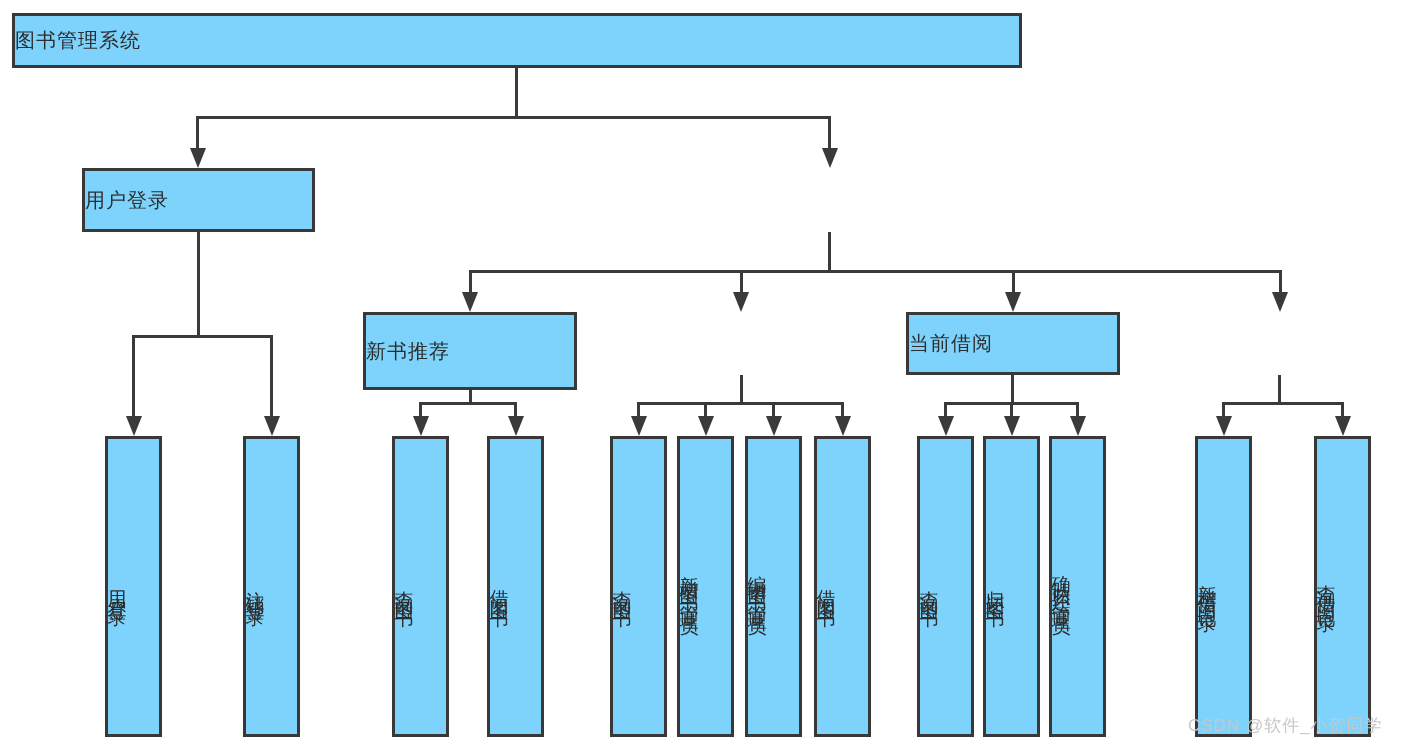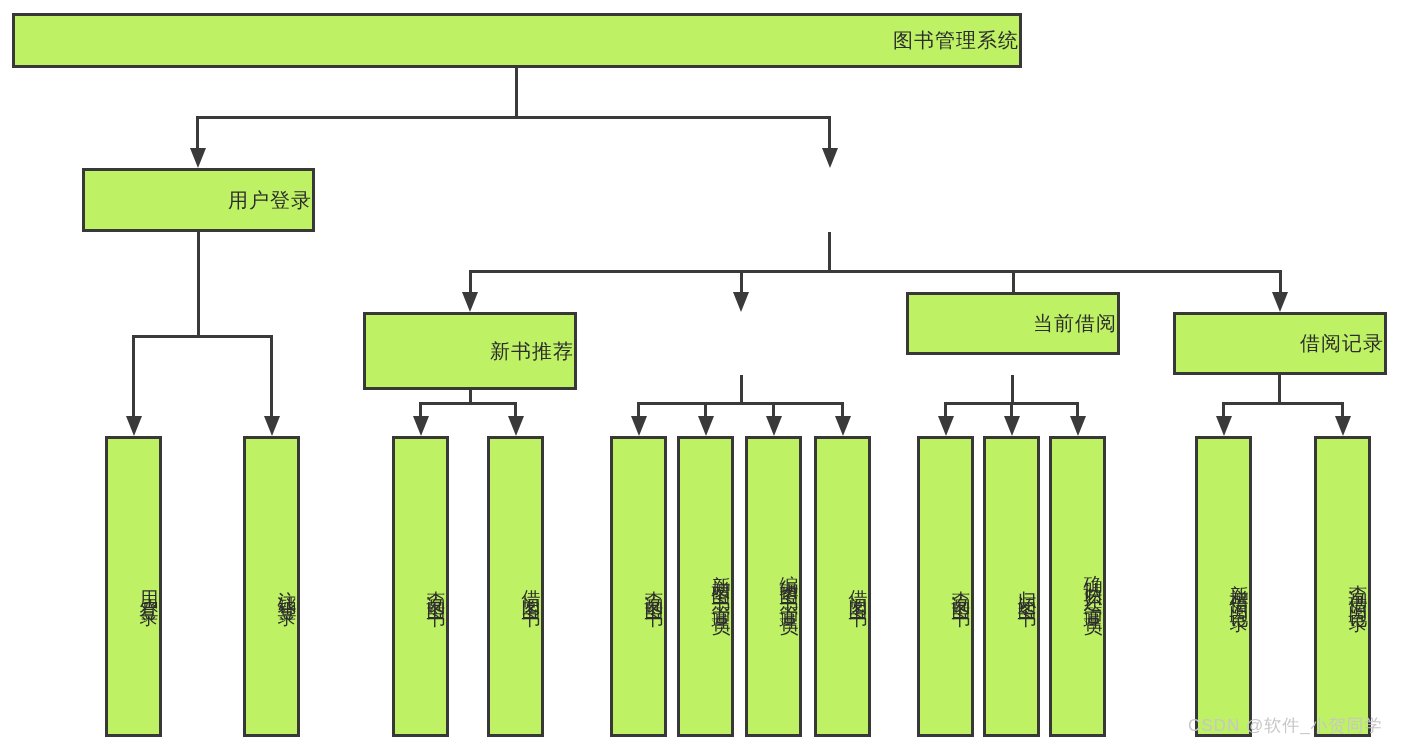--- a/index.html
+++ b/index.html
@@ -8,24 +8,24 @@
     width: 1405px;
     height: 747px;
     background: #ffffff;
     font-family: "Liberation Sans", "DejaVu Sans", sans-serif;
     overflow: hidden;
   }
   .box {
     position: absolute;
     box-sizing: border-box;
     border: 3px solid #383838;
-    background: #bef264;
+    background: #7dd3fc;
     display: flex;
     align-items: center;
-    justify-content: flex-end;
+    justify-content: flex-start;
     color: #2d2d2d;
     z-index: 2;
   }
   .hbox span {
     font-size: 20px;
     letter-spacing: 1px;
     white-space: nowrap;
   }
   .leaf { top: 436px; width: 57px; height: 301px; }
   .leaf span {
@@ -92,25 +92,22 @@
   <div class="line vline" style="left:740px; top:270px; height:26px;"></div>
   <div class="arrowhead" style="left:733px; top:292px;"></div>
   <div class="line vline" style="left:1012px; top:270px; height:26px;"></div>
   <div class="arrowhead" style="left:1005px; top:292px;"></div>
   <div class="line vline" style="left:1279px; top:270px; height:26px;"></div>
   <div class="arrowhead" style="left:1272px; top:292px;"></div>
 
   <div class="box hbox" style="left:363px; top:312px; width:214px; height:78px;">
     <span>新书推荐</span>
   </div>
-  <div class="box hbox" style="left:906px; top:292px; width:214px; height:63px;">
+  <div class="box hbox" style="left:906px; top:312px; width:214px; height:63px;">
     <span>当前借阅</span>
-  </div>
-  <div class="box hbox" style="left:1173px; top:312px; width:214px; height:63px;">
-    <span>借阅记录</span>
   </div>
 
   <div class="line vline" style="left:469px; top:375px; height:30px;"></div>
   <div class="line hline" style="left:419px; top:402px; width:98px;"></div>
   <div class="line vline" style="left:419px; top:402px; height:18px;"></div>
   <div class="arrowhead" style="left:413px; top:416px;"></div>
   <div class="line vline" style="left:514px; top:402px; height:18px;"></div>
   <div class="arrowhead" style="left:508px; top:416px;"></div>
 
   <div class="line vline" style="left:740px; top:375px; height:30px;"></div>

